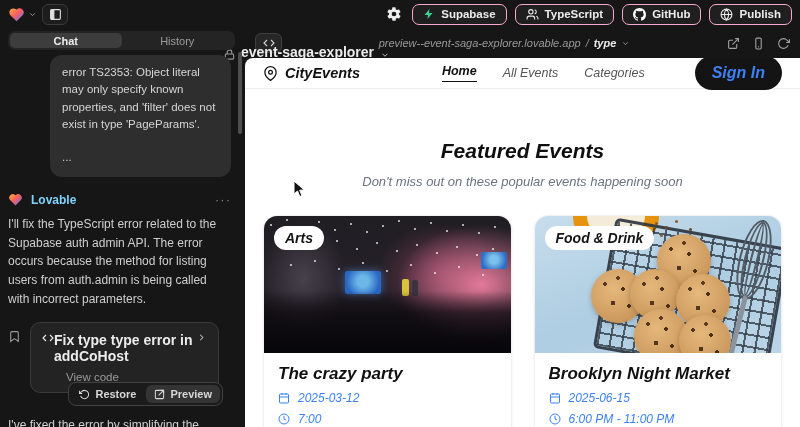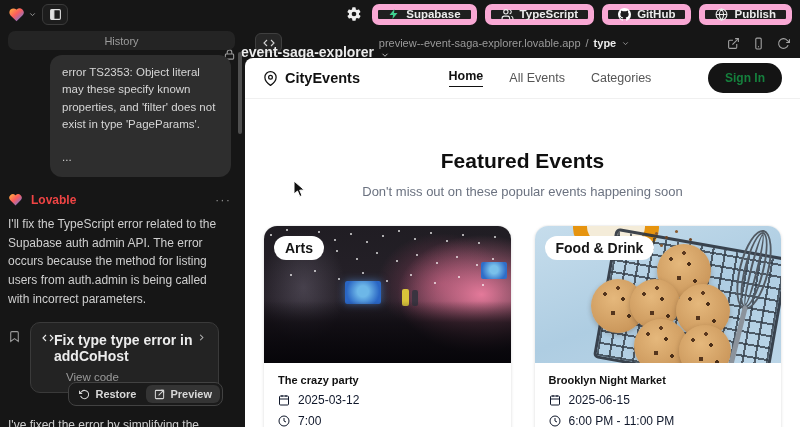--- a/index.html
+++ b/index.html
@@ -16,40 +16,40 @@
   .tleft { display:flex; align-items:center; gap:5px; }
   .heart-btn { display:flex; align-items:center; gap:3px; cursor:pointer; }
   .panel-btn { width:26px; height:21px; border:1px solid #3a3a3a; border-radius:6px;
     display:flex; align-items:center; justify-content:center; background:#1d1d1d; color:#e0e0e0; }
   .project { position:absolute; left:224px; top:0; height:28px; display:flex; align-items:flex-end; gap:6px;
     color:#ececec; font-size:14px; font-weight:700; cursor:pointer;margin-top:32px; }
   .project .lock { color:#9a9a9a; }
   .tactions { margin-left:auto; display:flex; align-items:center; gap:8px; }
   .icon-btn { color:#e8e8e8; padding:2px; }
   .tbtn { height:21px; display:flex; align-items:center; gap:6px; padding:0 10px;
-    background:#1f1f1f; border:6px solid #f9a8d4; border-radius:7px;
+    background:#1f1f1f; border:1px solid #f9a8d4; border-radius:7px;
     color:#ececec; font-size:11.5px; font-weight:700; cursor:pointer; }
   .sb-green { color:#3ecf8e; }
 
   
   .main { display:flex; height:399px; }
 
   
   .chat-panel { width:245px; position:relative; padding:3px 8px 0 8px; overflow:hidden; }
   .tabs { display:flex; background:#242424; border-radius:7px; padding:2px; height:19px; width:227px; }
   .tab { flex:1; display:flex; align-items:center; justify-content:center;
     font-size:11px; color:#9c9c9c; border-radius:5px; cursor:pointer; }
   .tab.active { background:#3d3d3d; color:#ededed; font-weight:700; }
 
   .bubble { margin:5px 6px 0 42px; background:#2e2e2e; border-radius:12px;
     padding:9px 12px 11px; color:#d6d6d6; font-size:11.5px; line-height:1.5; }
   .bubble .more { margin-top:16px; color:#cfcfcf; }
 
   .asst-head { display:flex; align-items:center; gap:8px; margin-top:15px; }
-  .asst-name { color:#ef4444; font-weight:700; font-size:12px; }
+  .asst-name { color:#7dd3fc; font-weight:700; font-size:12px; }
   .msg-menu { margin-left:auto; margin-right:6px; color:#8a8a8a; font-size:13px; letter-spacing:1px; cursor:pointer; }
 
   .para { color:#cfcfcf; font-size:12px; line-height:1.55; margin-top:8px; padding-right:6px; }
 
   .tool-row { display:flex; gap:9px; margin-top:14px; }
   .bookmark { color:#9a9a9a; padding-top:8px; cursor:pointer; }
   .tool-card { flex:1; margin-right:18px; background:#232323; border:1px solid #3a3a3a;
     border-radius:10px; padding:9px 11px; cursor:pointer; }
   .tool-title { display:flex; align-items:flex-start; gap:0; color:#ececec; font-size:14px; font-weight:700; }
   .tool-title .grow { flex:1; }
@@ -59,52 +59,52 @@
     display:flex; align-items:center; gap:2px; background:#1b1b1b; border:1px solid #424242;
     border-radius:8px; padding:2px; }
   .hp-btn { display:flex; align-items:center; gap:5px; padding:3px 8px; border-radius:6px;
     color:#d8d8d8; font-size:11px; font-weight:600; cursor:pointer; }
   .hp-btn.alt { background:#343434; }
 
   .scrollthumb { position:absolute; right:3px; top:24px; width:4px; height:82px;
     background:#4f4f4f; border-radius:2px; cursor:pointer; }
 
   
-  .preview-panel { flex:1; display:flex; flex-direction:column; }
+  .preview-panel { flex:1; display:flex; flex-direction:column;font-style:italic; }
   .browser-bar { height:30px; display:flex; align-items:center; padding:0 10px; gap:8px; }
   .code-toggle { width:27px; height:20px; border:1px solid #3f3f3f; border-radius:6px;
     display:flex; align-items:center; justify-content:center; color:#d5d5d5; background:#262626; cursor:pointer; }
   .url { margin:0 auto; font-size:11px; color:#9a9a9a; display:flex; gap:5px; align-items:center; cursor:pointer; }
   .url .path { color:#ececec; font-weight:700; }
   .url .chev { color:#9a9a9a; }
   .bar-icons { display:flex; gap:12px; color:#a2a2a2; }
   .bar-icons > span { cursor:pointer; }
 
   .site { flex:1; background:#fff; border-top-left-radius:8px; overflow:hidden; position:relative; color:#111; }
-  .site-header { height:41px; display:flex; align-items:center; padding:0 18px; border-bottom:1px solid #f0f0f0;gap:32px; }
+  .site-header { height:31px; display:flex; align-items:center; padding:0 18px; border-bottom:1px solid #f0f0f0;gap:32px; }
   .brand { display:flex; gap:7px; align-items:center; font-weight:700; font-size:14.5px; color:#111; cursor:pointer; }
   .nav { display:flex; gap:26px; margin:0 auto; font-size:12.5px; color:#555; align-items:center; }
   .nav span { cursor:pointer; }
   .nav .active { color:#111; font-weight:600; border-bottom:1.5px solid #111; padding-bottom:3px;margin-left:32px; }
-  .signin { background:#141414; color:#15803d; font-size:12px; font-weight:700;
+  .signin { background:#141414; color:#3b82f6; font-size:16px; font-weight:700;
     border-radius:999px; padding:8px 17px; cursor:pointer; }
 
   .hero { text-align:center; margin-top:50px; }
   .hero-title { font-size:21px; font-weight:700; color:#0f0f0f; }
   .hero-sub { color:#6b7280; font-size:13px; margin-top:11px; }
 
   .cards { display:grid; grid-template-columns:1fr 1fr; gap:22px; padding:0 18px; margin-top:26px; }
   .card { border-radius:14px; overflow:hidden; background:#fff; border:1px solid #f1f1f1;
     box-shadow:0 1px 3px rgba(0,0,0,.07); cursor:pointer; }
   .card-img { height:137px; position:relative; overflow:hidden; }
   .badge { position:absolute; top:10px; left:10px; background:#fff; border-radius:999px;
     padding:4px 11px; font-size:14px; font-weight:700; color:#151515; z-index:5; }
   .card-body { padding:11px 14px 14px; background:#fff; }
-  .card-title { font-size:11px; font-weight:700; color:#111; }
-  .meta { display:flex; gap:8px; align-items:center; color:#0f172a; font-size:12px; margin-top:7px; }
+  .card-title { font-size:17px; font-weight:700; color:#111; }
+  .meta { display:flex; gap:8px; align-items:center; color:#3b82f6; font-size:12px; margin-top:7px; }
   .meta svg { flex:none; }
 
   
   .img-conf { background:
       radial-gradient(ellipse 120px 85px at 88% 50%, rgba(246,130,165,.9), rgba(246,130,165,0) 70%),
       radial-gradient(ellipse 90px 70px at 72% 42%, rgba(205,85,125,.45), transparent 72%),
       radial-gradient(ellipse 60px 80px at 16% 45%, rgba(190,180,205,.22), transparent 70%),
       linear-gradient(180deg, #201d23 0%, #262129 52%, #120f15 100%); }
   .lights { position:absolute; left:0; top:0; width:2px; height:2px; border-radius:50%; background:#fff;
     box-shadow: 6px 8px #fff, 22px 3px #fff, 38px 11px #fff, 54px 5px #fff, 70px 13px #fff,
@@ -249,25 +249,26 @@
       </span>
       <span>Publish</span>
     </div>
   </div>
 </div>
 
 <div class="main">
 
   <div class="chat-panel">
     <div class="tabs">
+      <div class="tab active">Chat</div>
       <div class="tab">History</div>
     </div>
 
     <div class="bubble">
-      <div>error TS2353: Object literal may these specify known properties, and 'filter' does not exist in type 'PageParams'.</div>
+      <div>error TS2353: Object literal may only specify known properties, and 'filter' does not exist in type 'PageParams'.</div>
       <div class="more">...</div>
     </div>
 
     <div class="asst-head">
       <span>
         <svg width="15" height="13" viewBox="0 0 24 22">
             <path fill="url(#hg)" d="M12 21 3.3 12.3a6 6 0 0 1 0-8.5 6 6 0 0 1 8.5 0l.2.2.2-.2a6 6 0 0 1 8.5 8.5Z"></path>
           </svg>
       </span>
       <span class="asst-name">Lovable</span>

